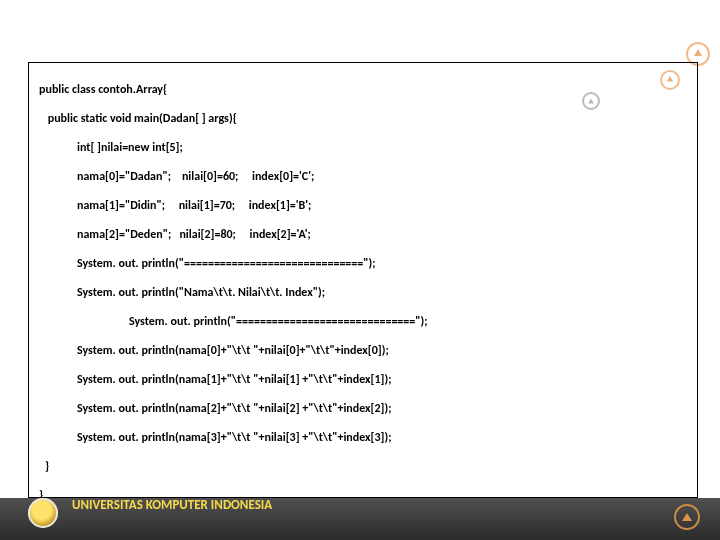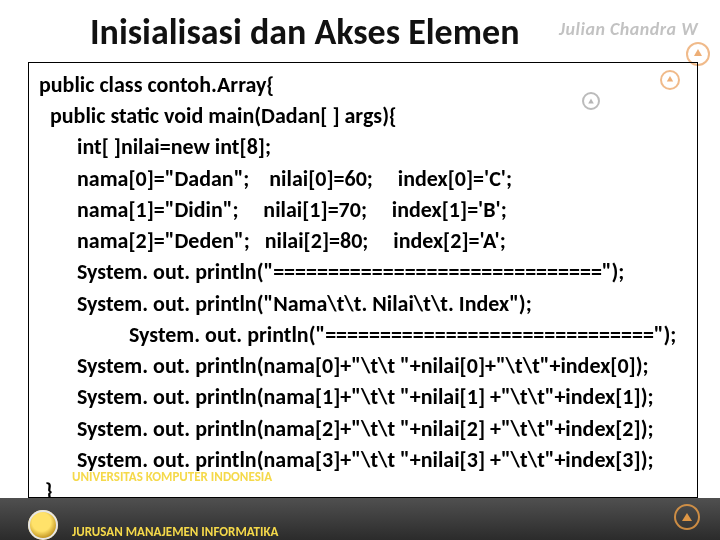--- a/index.html
+++ b/index.html
@@ -3,27 +3,27 @@
 <meta charset="utf-8">
 <style>
   html,body{margin:0;padding:0;width:720px;height:540px;overflow:hidden;font-family:Calibri,Arial,sans-serif;background:#fff;}
   .slide{position:relative;width:720px;height:540px;background:#fff;}
   .swoosh{position:absolute;inset:0;pointer-events:none;}
   .circ{position:absolute;width:20px;height:20px;border:2px solid rgba(230,140,60,0.6);border-radius:50%;}
   .circ svg{width:100%;height:100%;}
   .watermark{position:absolute;right:22px;top:18px;font-size:18px;font-weight:600;color:rgba(120,120,120,0.45);font-style:italic;letter-spacing:0.5px;}
   .title{position:absolute;left:90px;top:10px;font-size:36px;font-weight:700;color:#111;}
   .codebox{position:absolute;left:28px;top:62px;right:22px;bottom:42px;border:1px solid #000;padding:6px 10px 4px 10px;background:rgba(255,255,255,0.0);}
-  .codebox .line{font-family:Calibri,Arial,sans-serif;font-size:22px;line-height:1.42;color:#000;white-space:pre;}
+  .codebox .line{font-family:Calibri,Arial,sans-serif;font-size:12px;line-height:1.42;color:#000;white-space:pre;margin-top:12px;}
   .b{font-weight:700;}
   .ind1{padding-left:6px;}
   .ind2{padding-left:38px;}
   .ind3{padding-left:90px;}
   .ind0{padding-left:0;}
-  .footer{position:absolute;left:0;right:0;bottom:0;height:42px;background:linear-gradient(#505050,#2b2b2b);display:flex;align-items:flex-end;}
+  .footer{position:absolute;left:0;right:0;bottom:0;height:42px;background:linear-gradient(#505050,#2b2b2b);display:flex;align-items:flex-start;}
   .logo{width:30px;height:30px;margin-left:28px;border-radius:50%;background:radial-gradient(circle at 45% 40%,#ffe26a 0 38%,#bb8c18 70%);box-shadow:0 0 0 2px #e6e6e6 inset;}
   .univ{margin-left:14px;color:#f5d94a;font-weight:700;font-size:13px;line-height:1.15;}
   .univ .l2{color:#f5d94a;margin-top:40px;}
   .ft-circ{position:absolute;right:20px;bottom:10px;width:22px;height:22px;border:2px solid rgba(240,160,70,0.8);border-radius:50%;display:flex;align-items:center;justify-content:center;}
   .ft-circ::after{content:"";width:0;height:0;border-left:5px solid transparent;border-right:5px solid transparent;border-bottom:8px solid rgba(240,160,70,0.9);margin-bottom:1px;}
 </style>
 </head>
 <body>
 
 <div class="slide">
@@ -45,28 +45,26 @@
     <svg viewBox="0 0 20 20">
         <path d="M10 5 L14 12 L6 12 Z" fill="rgba(230,140,60,0.7)"></path>
       </svg>
   </div>
   <div class="circ" style="right:120px;top:92px;width:14px;height:14px;border-color:rgba(120,120,120,0.5);">
     <svg viewBox="0 0 20 20">
         <path d="M10 5 L14 12 L6 12 Z" fill="rgba(120,120,120,0.55)"></path>
       </svg>
   </div>
 
-  <div class="watermark">Julian Chandra W</div>
 
-  <div class="title">Inisialisasi dan Akses Elemen</div>
 
   <div class="codebox">
     <div class="line b ind0">public class contoh.Array{</div>
     <div class="line b ind1"> public static void main(Dadan[ ] args){</div>
-    <div class="line b ind2">int[ ]nilai=new int[8];</div>
+    <div class="line b ind2">int[ ]nilai=new int[5];</div>
     <div class="line b ind2">nama[0]="Dadan";    nilai[0]=60;     index[0]='C';</div>
     <div class="line b ind2">nama[1]="Didin";     nilai[1]=70;     index[1]='B';</div>
     <div class="line b ind2">nama[2]="Deden";   nilai[2]=80;     index[2]='A';</div>
     <div class="line b ind2">System. out. println("==============================");</div>
     <div class="line b ind2">System. out. println("Nama\t\t. Nilai\t\t. Index");</div>
     <div class="line b ind3">System. out. println("==============================");</div>
     <div class="line b ind2">System. out. println(nama[0]+"\t\t "+nilai[0]+"\t\t"+index[0]);</div>
     <div class="line b ind2">System. out. println(nama[1]+"\t\t "+nilai[1] +"\t\t"+index[1]);</div>
     <div class="line b ind2">System. out. println(nama[2]+"\t\t "+nilai[2] +"\t\t"+index[2]);</div>
     <div class="line b ind2">System. out. println(nama[3]+"\t\t "+nilai[3] +"\t\t"+index[3]);</div>

